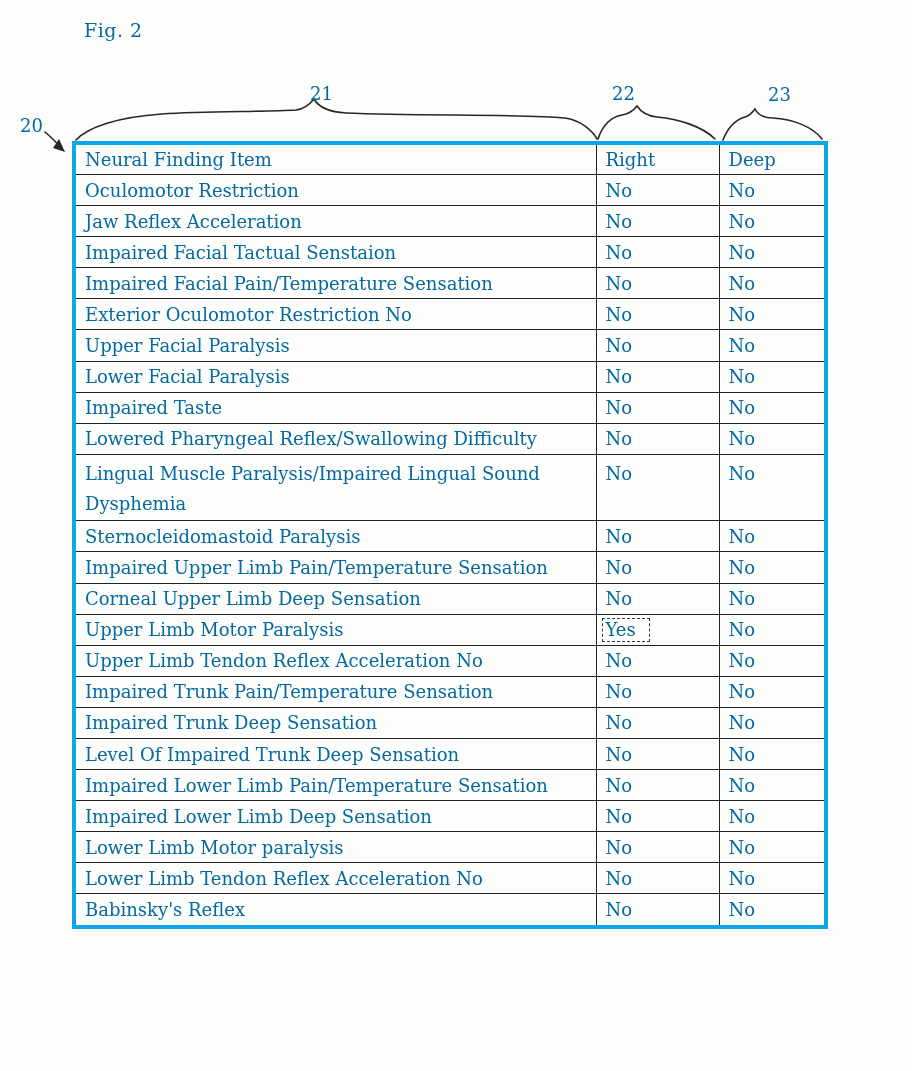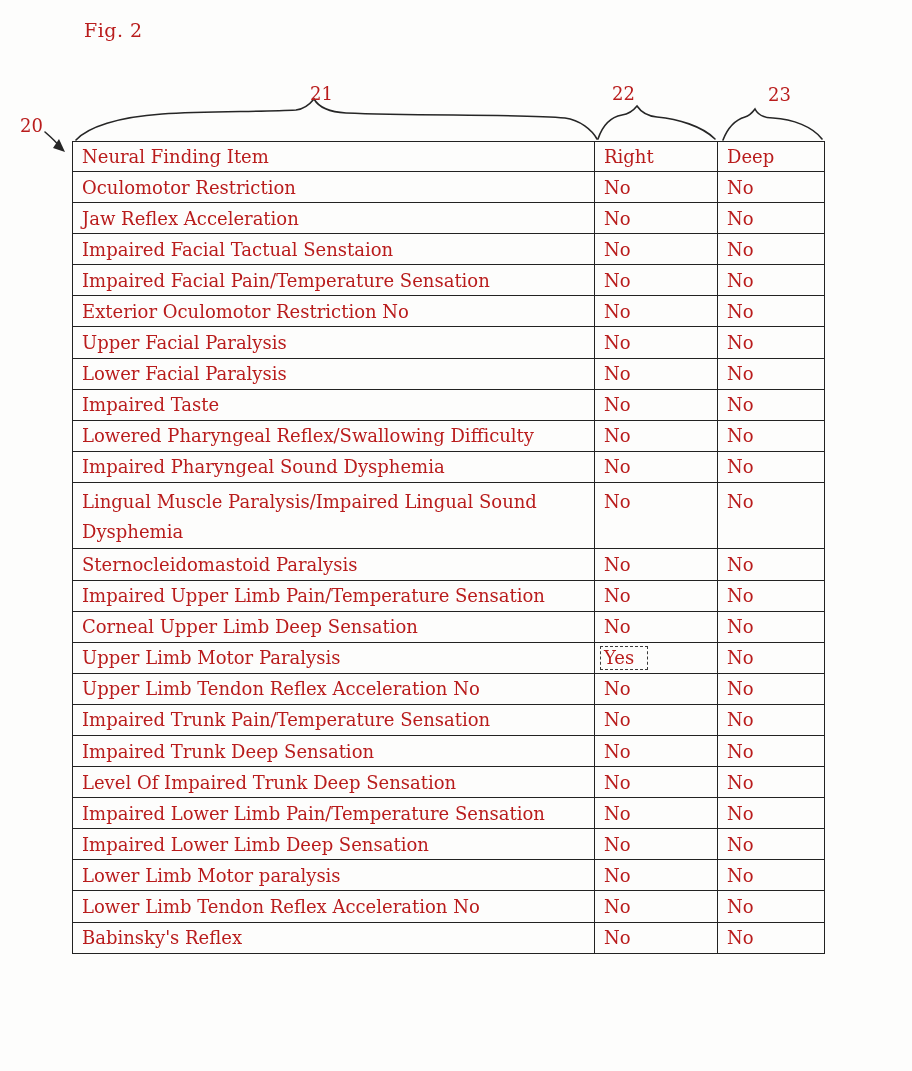--- a/index.html
+++ b/index.html
@@ -1,20 +1,20 @@
 <!DOCTYPE html>
 <html><head>
 <meta charset="utf-8">
 <style>
   html, body { margin:0; padding:0; background:#ffffff; }
   .page {
     position:relative;
     width:912px; height:1071px;
     background:#fdfdfc;
-    color:#b91c1c;
+    color:#0369a1;
     font-family:"DejaVu Serif", "Liberation Serif", serif;
     overflow:hidden;
   }
   .fig-label {
     position:absolute; left:84px; top:19px;
     font-size:19px; letter-spacing:0.5px;
   }
   .ref { position:absolute; font-size:18px; }
   .ref-20 { left:20px;  top:115px; }
   .ref-21 { left:310px; top:83px;text-align:center; }
@@ -22,21 +22,21 @@
   .ref-23 { left:768px; top:84px; }
   svg.annot { position:absolute; left:0; top:0; width:912px; height:175px; }
   svg.annot path { stroke:#262626; stroke-width:1.6; fill:none; stroke-linecap:round; }
   svg.annot path.fill { fill:#262626; stroke:none; }
 
   table.findings {
     position:absolute; left:72px; top:141px;
     width:752px;
     border-collapse:collapse; table-layout:fixed;
     font-size:18px;
-    border:1px solid #0ea5e9;
+    border:4px solid #0ea5e9;
   }
   .findings th, .findings td {
     border:1.4px solid #222222;
     font-weight:normal;
     text-align:left;
     vertical-align:middle;
     padding:0 4px 0 9px;
     white-space:nowrap;
     overflow:visible;
   }
@@ -132,25 +132,20 @@
         <tr>
           <td>Impaired Taste</td>
           <td>No</td>
           <td>No</td>
         </tr>
         <tr>
           <td>Lowered Pharyngeal Reflex/Swallowing Difficulty</td>
           <td>No</td>
           <td>No</td>
         </tr>
-        <tr>
-          <td>Impaired Pharyngeal Sound Dysphemia</td>
-          <td>No</td>
-          <td>No</td>
-        </tr>
         <tr class="tall">
           <td>Lingual Muscle Paralysis/Impaired Lingual Sound Dysphemia</td>
           <td>No</td>
           <td>No</td>
         </tr>
         <tr>
           <td>Sternocleidomastoid Paralysis</td>
           <td>No</td>
           <td>No</td>
         </tr>

